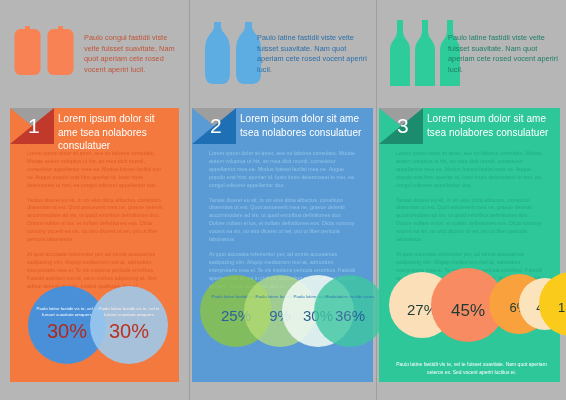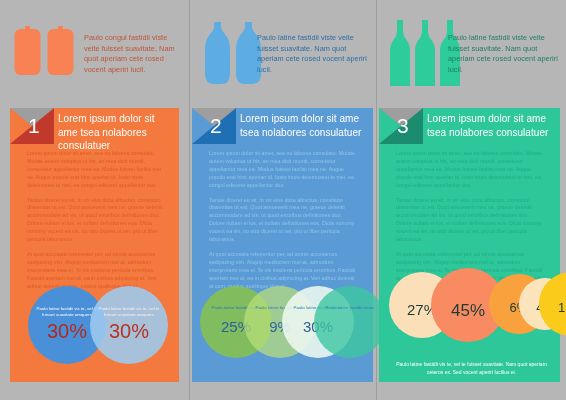--- a/index.html
+++ b/index.html
@@ -91,21 +91,21 @@
   
   .col.c1 .circles { height:92px; bottom:8px; }
   .c1-a { left:18px; top:4px; width:78px; height:78px;
           background:#4a90d9; }
   .c1-b { left:80px; top:4px; width:78px; height:78px;
           background:#9ecbf0; opacity:.88; }
   .col.c1 .circ .cap { color:#ffffff; }
   .col.c1 .circ .pct { color:#b02a1e; font-size:20px; }
 
   
-  .col.c2 .circles { height:92px; bottom:10px; }
+  .col.c2 .circles { height:92px; bottom:21px; }
   .c2-a { left:8px; top:6px; width:72px; height:72px; background:#8cc63e; opacity:.78; }
   .c2-b { left:52px; top:6px; width:72px; height:72px; background:#b9e07a; opacity:.72; }
   .c2-c { left:90px; top:6px; width:72px; height:72px; background:#eef9f2; opacity:.88; }
   .c2-d { left:122px; top:6px; width:72px; height:72px; background:#3ec7a0; opacity:.80; }
   .col.c2 .circ .cap { color:#1e6fae; }
   .col.c2 .circ .pct { color:#1a4f8f; font-size:15px; }
 
   
   .col.c3 .circles { height:84px; bottom:30px; }
   .c3-a { left:10px; top:4px; width:66px; height:66px; background:#fadfb9; }
@@ -209,20 +209,21 @@
         <div class="circ c2-b">
           <div class="cap">Paulo latine fastidii vistas</div>
           <div class="pct">9%</div>
         </div>
         <div class="circ c2-c">
           <div class="cap">Paulo latine fastidii vistas</div>
           <div class="pct">30%</div>
         </div>
         <div class="circ c2-d">
           <div class="cap">Paulo latine fastidii vistas</div>
+          <div class="pct">36%</div>
         </div>
       </div>
     </div>
   </div>
 
   <div class="col c3">
     <div class="head">
       <div class="icons beers">
         <svg width="20" height="66" viewBox="0 0 20 66">
           <path d="M7 0 h6 v12 q0 4 3.5 8 q3.5 4 3.5 11 v35 h-20 v-35 q0 -7 3.5 -11 q3.5 -4 3.5 -8 z" fill="#2ecc9b"></path>

